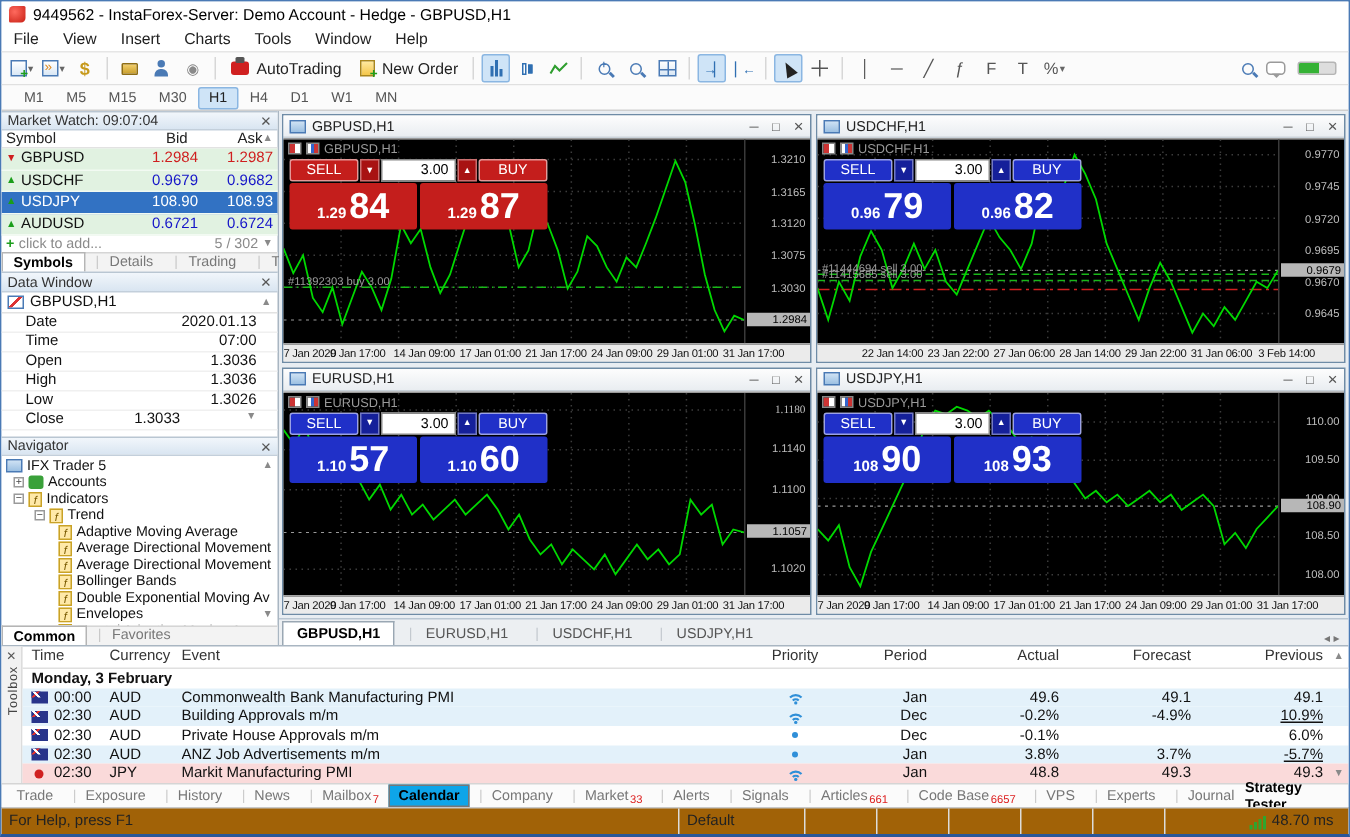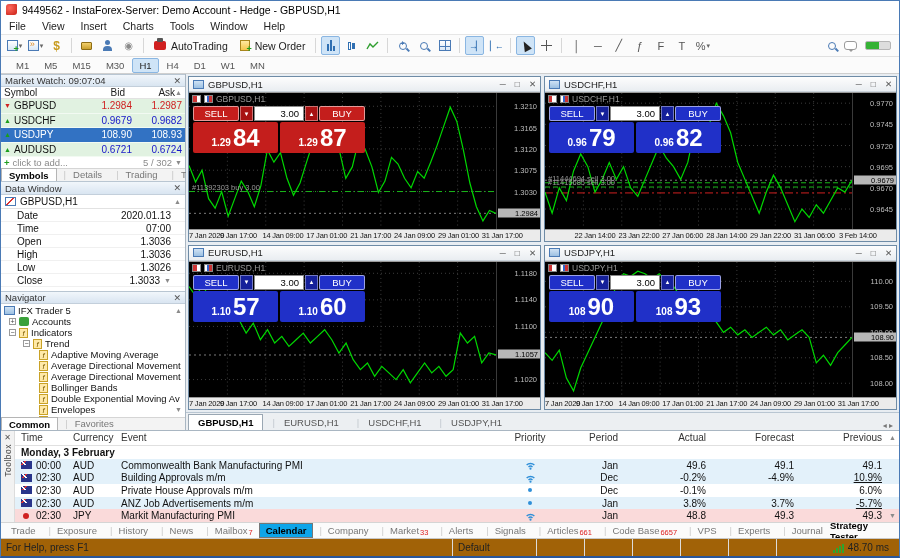--- a/index.html
+++ b/index.html
@@ -84,21 +84,21 @@
   .minitabs { height:13px; display:flex; align-items:flex-end; background:#f3f3f3; border-top:1px solid #d5d5d5; font-size:9.5px; color:#777; }
   .minitab { padding:0 7px; height:13px; display:flex; align-items:center; }
   .minitab.active { background:#fff; border:1px solid #b5b5b5; border-bottom:none; color:#000; font-weight:bold; }
   .minitab:not(:first-child)::before { content:"|"; color:#c9c9c9; margin-right:7px; }
   .minitab.active::before { content:none; }
 
   
   .dw { height:110px; flex:0 0 auto; display:flex; flex-direction:column; }
   .dw-sym { height:14px; display:flex; align-items:center; gap:4px; padding:0 4px; border-bottom:1px solid #e2e2e2; }
   .dw-sym .ic { width:11px; height:9px; border:1px solid #4a7ab5; background:linear-gradient(135deg,#fff 40%, #d33 40%, #d33 55%, #fff 55%); }
-  .dw-row { height:13px; display:flex; align-items:center; padding:0 14px 0 16px; border-bottom:1px solid #f0f0f0; }
+  .dw-row { height:13px; display:flex; align-items:flex-start; padding:0 14px 0 16px; border-bottom:1px solid #f0f0f0;gap:40px; }
   .dw-row .v { margin-left:auto; }
 
   
   .nav { flex:1 1 auto; display:flex; flex-direction:column; min-height:0; }
   .tree { flex:1 1 auto; overflow:hidden; padding-top:1px; }
   .trow { height:11px; display:flex; align-items:center; gap:3px; white-space:nowrap; overflow:hidden; font-size:9.5px; }
   .pm-box { width:7px; height:7px; border:1px solid #9a9a9a; background:#fff; font-size:7px; line-height:5px; text-align:center; color:#444; flex:0 0 auto; }
   .ico-root { width:11px; height:9px; border:1px solid #4a7ab5; background:linear-gradient(#cfe2f4,#9cc0e2); flex:0 0 auto; }
   .ico-acc { width:10px; height:9px; background:#3aa13a; border-radius:2px; flex:0 0 auto; }
   .ico-f { width:9px; height:10px; background:#ffe9a8; border:1px solid #c9a227; font-size:7.5px; font-style:italic; color:#7a5a00; text-align:center; line-height:9px; flex:0 0 auto; }
@@ -685,21 +685,21 @@
                       <b>57</b>
                     </span>
                   <span class="pricebox" style="background: rgb(32, 48, 200);">
                       <small>1.10</small>
                       <b>60</b>
                     </span>
                 </div>
               </div>
             </div>
             <div class="yaxis">
-                <div class="ylab" style="top: 8.33333%;">1.1180</div>
+                <div class="ylab" style="top: 8.33333%; font-family: Liberation Serif, serif;">1.1180</div>
                 <div class="ylab" style="top: 27.9412%;">1.1140</div>
                 <div class="ylab" style="top: 47.549%;">1.1100</div>
                 <div class="ylab" style="top: 86.7647%;">1.1020</div>
                 <div class="ytag" style="top: 68.6275%;">1.1057</div>
               </div>
             <div class="xaxis">
                 <div class="xlab first" style="left: 0%;">7 Jan 2020</div>
                 <div class="xlab" style="left: 12.5%;">9 Jan 17:00</div>
                 <div class="xlab" style="left: 25%;">14 Jan 09:00</div>
                 <div class="xlab" style="left: 37.5%;">17 Jan 01:00</div>

